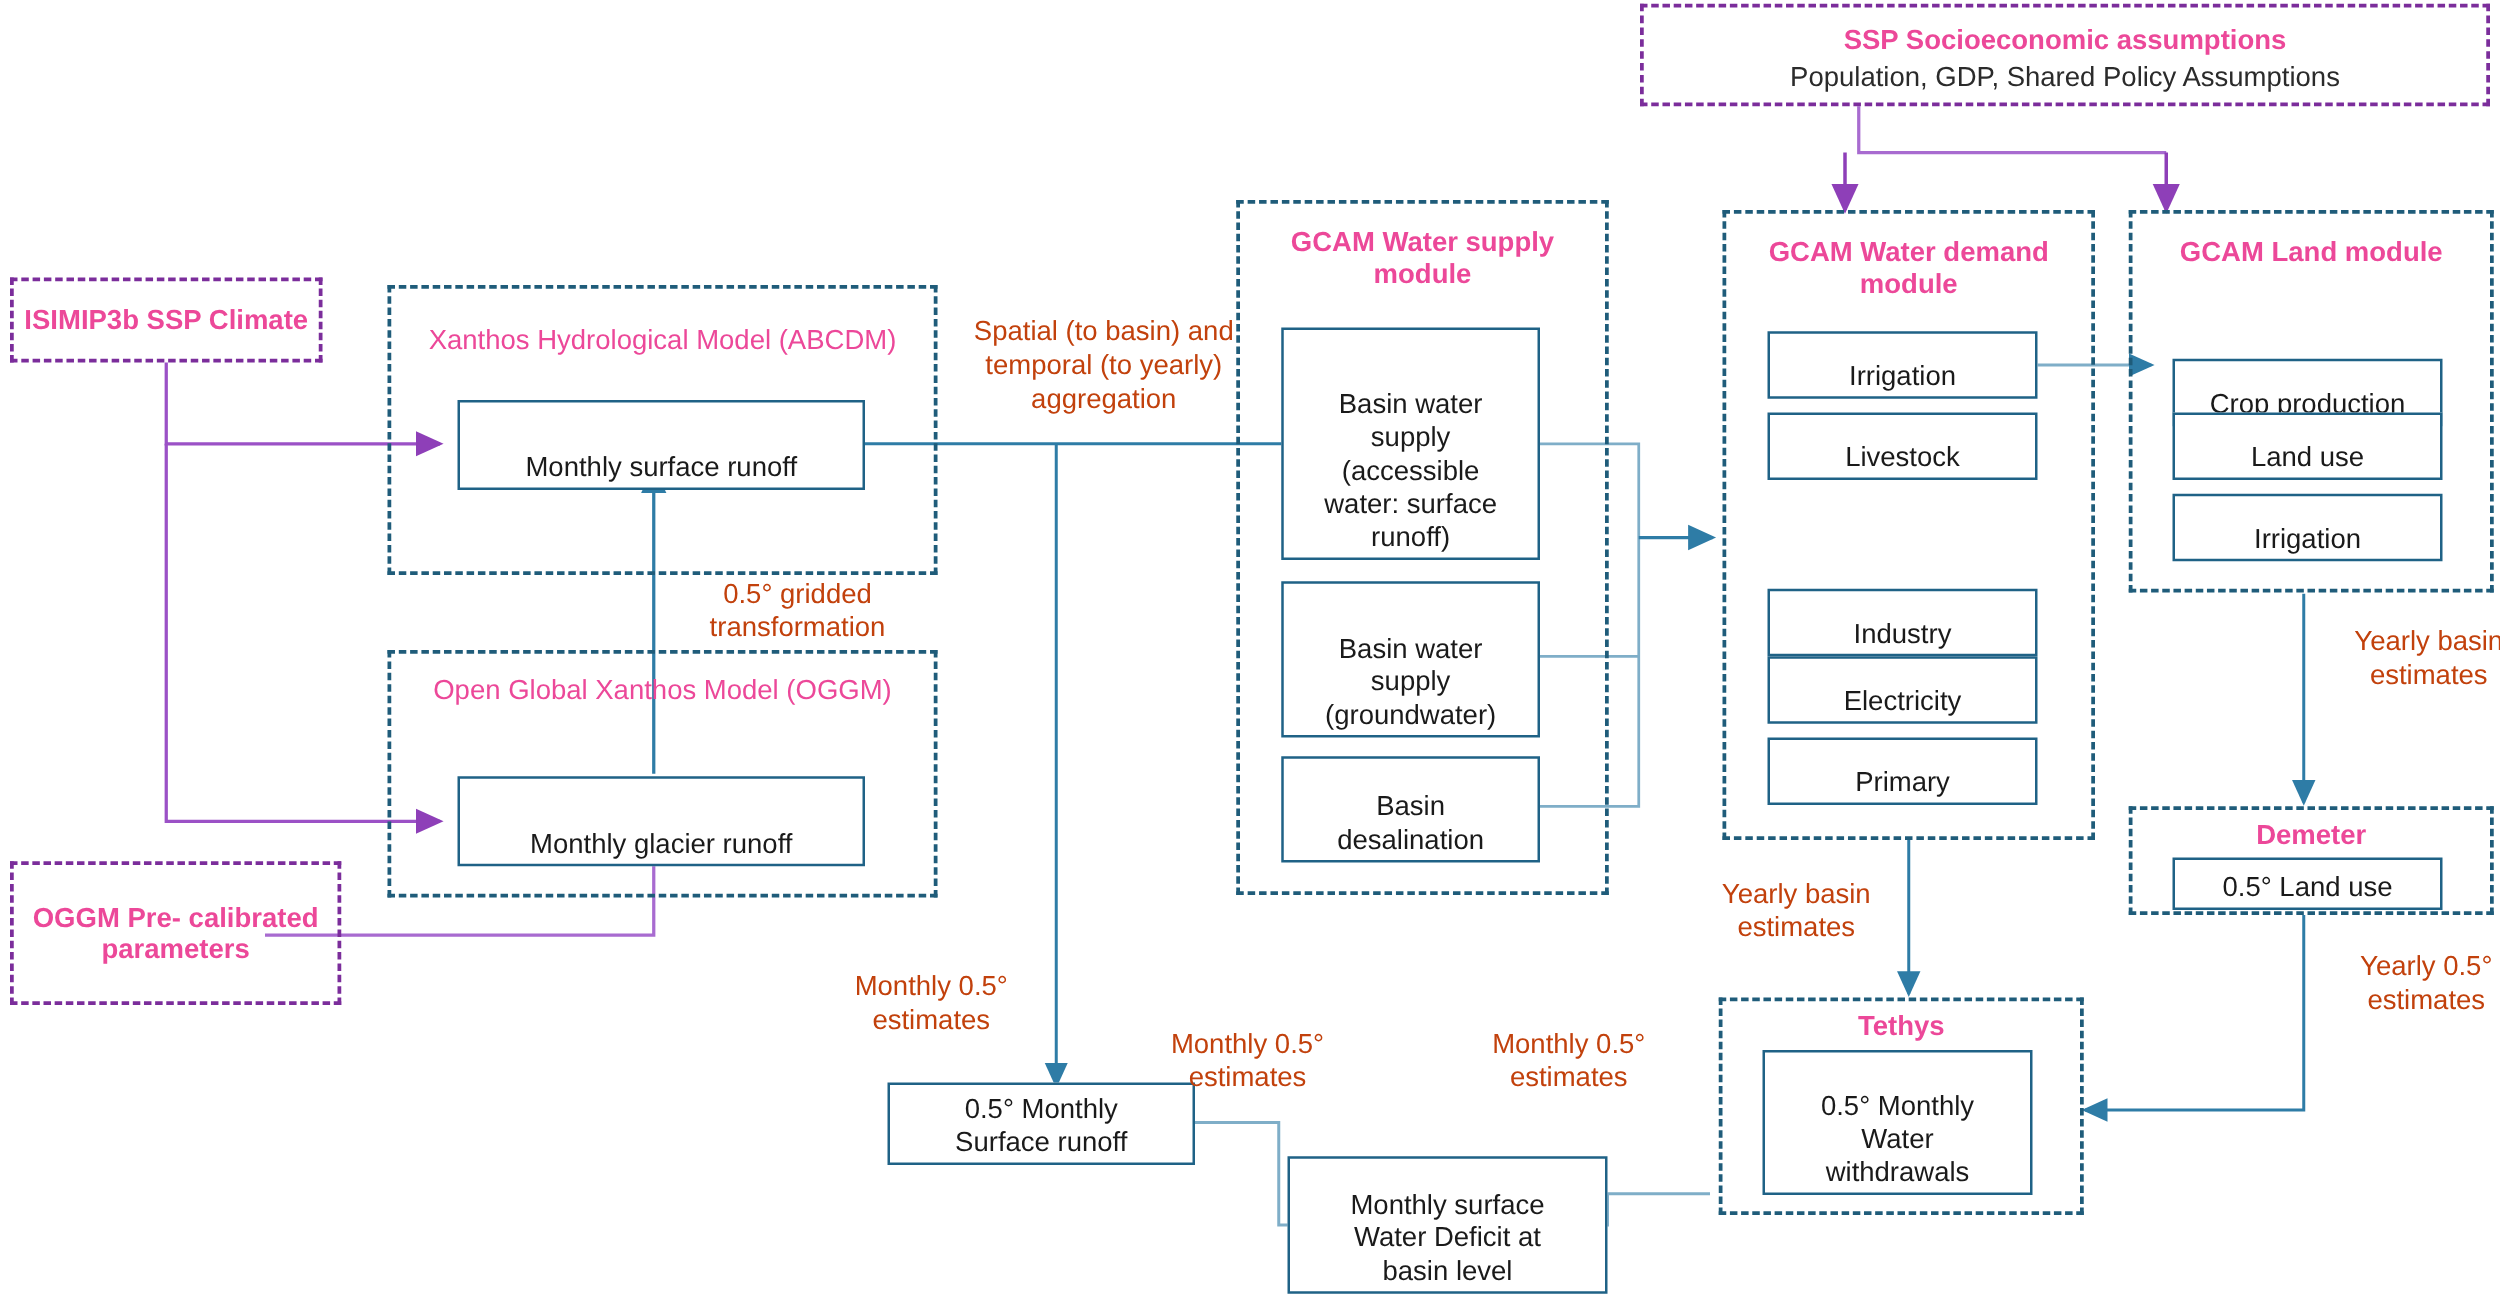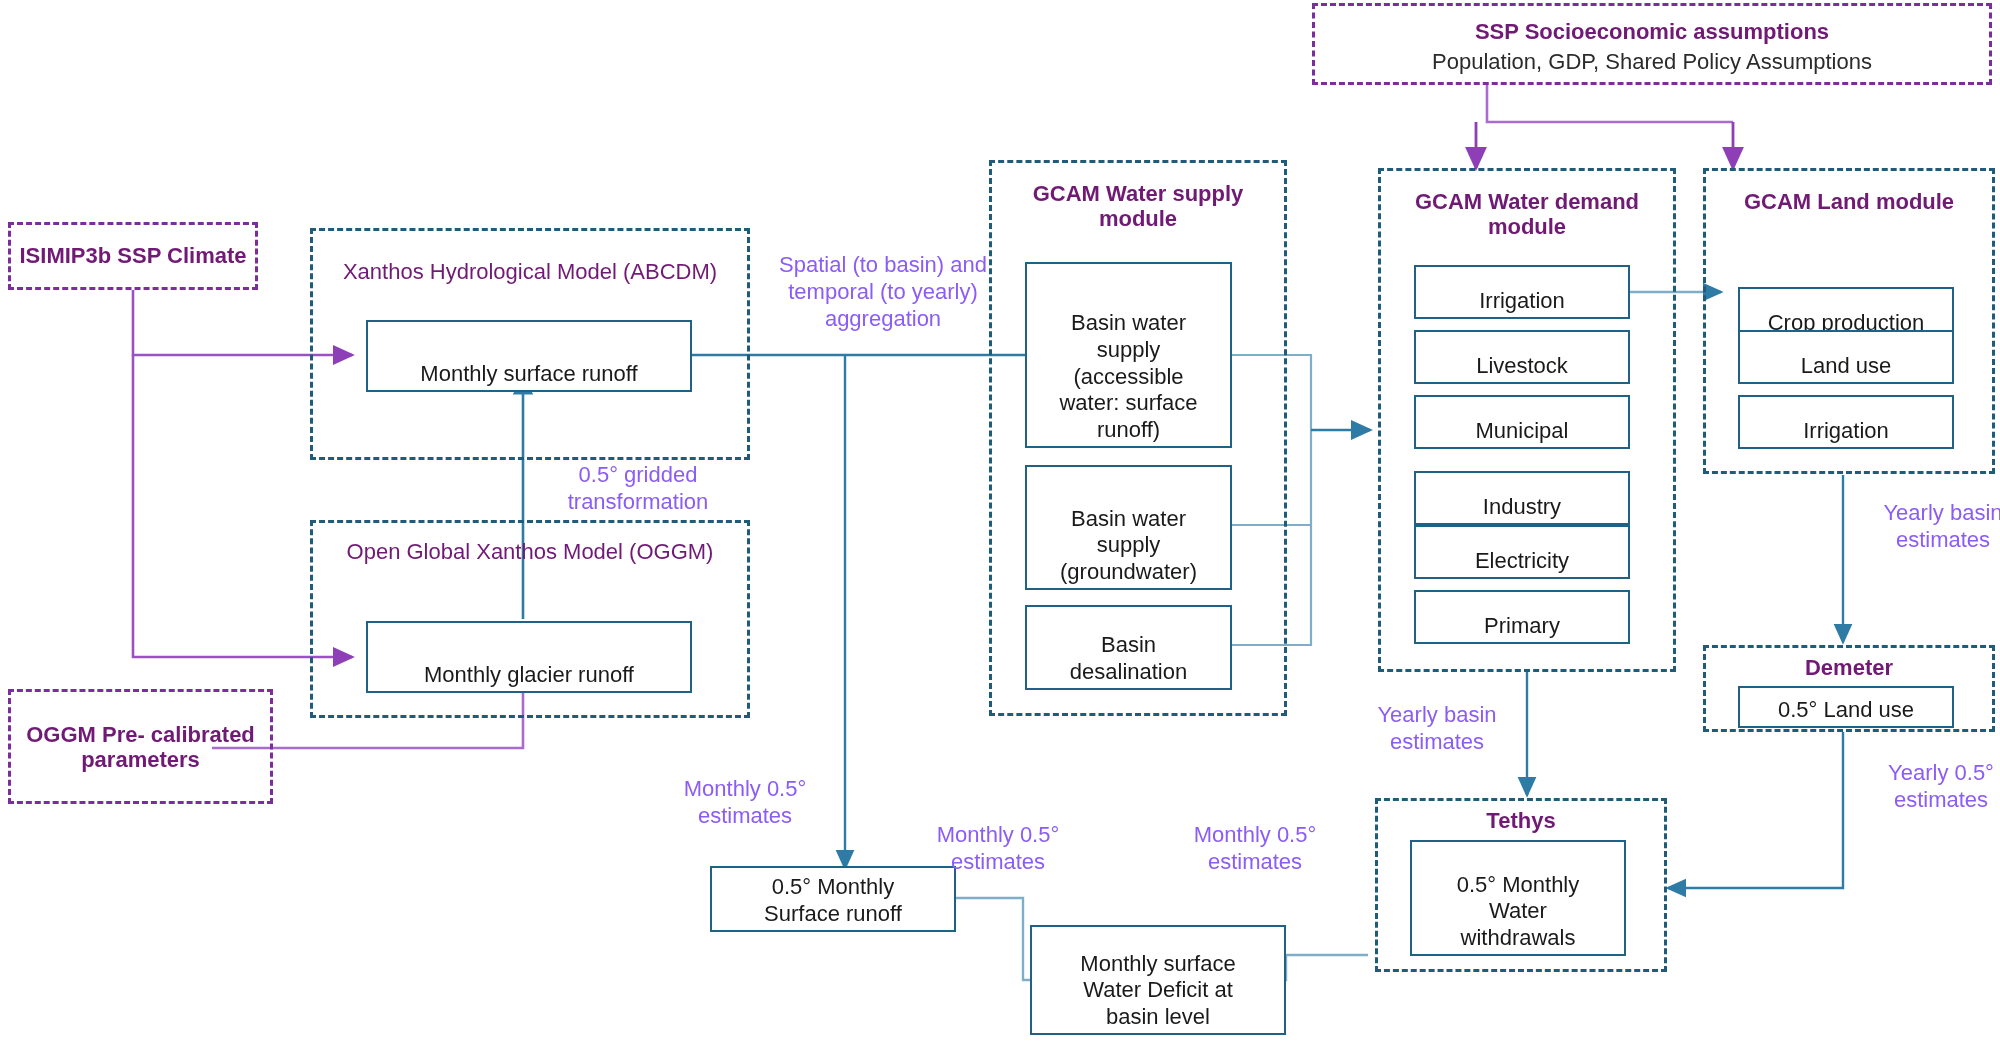--- a/index.html
+++ b/index.html
@@ -9,24 +9,24 @@
   .box{position:absolute;box-sizing:border-box;display:flex;align-items:center;justify-content:center;text-align:center;}
 
   
   .grp{border-style:dashed;border-width:3px;background:transparent;}
   .grp-blue{border-color:#1F5C7A;}
   .grp-purple{border-color:#7B2D9B;}
 
   
   .solid{border:2.5px solid #1F6286;background:#ffffff;align-items:flex-end;}
 
-  .grp-title{position:absolute;left:0;right:0;text-align:center;font-weight:bold;color:#701a75;line-height:1.15;}
+  .grp-title{position:absolute;left:0;right:0;text-align:center;font-weight:bold;color:#ec4899;line-height:1.15;}
   .grp-sub{position:absolute;left:0;right:0;text-align:center;color:#2b2b2b;line-height:1.15;}
 
-  .lbl{position:absolute;text-align:center;color:#8b5cf6;line-height:1.22;white-space:pre-line;}
+  .lbl{position:absolute;text-align:center;color:#c2410c;line-height:1.22;white-space:pre-line;}
   .t17{font-size:22px;}
 
   .boxtext{padding:2px 6px;line-height:1.22;white-space:pre-line;}
 
   svg.wires{position:absolute;left:0;top:0;width:2000px;height:1046px;pointer-events:none;}
 </style>
 </head>
 <body>
 
 <div id="canvas">
@@ -136,23 +136,20 @@
   <div class="box grp grp-blue" style="left:1378px;top:168px;width:298px;height:504px;">
     <div class="grp-title t17" style="top:18px;">GCAM Water demand
 module</div>
   </div>
   <div class="box solid" style="left:1414px;top:265px;width:216px;height:54px;">
     <span class="boxtext t17">Irrigation</span>
   </div>
   <div class="box solid" style="left:1414px;top:330px;width:216px;height:54px;">
     <span class="boxtext t17">Livestock</span>
   </div>
-  <div class="box solid" style="left:1414px;top:395px;width:216px;height:54px;">
-    <span class="boxtext t17">Municipal</span>
-  </div>
   <div class="box solid" style="left:1414px;top:471px;width:216px;height:54px;">
     <span class="boxtext t17">Industry</span>
   </div>
   <div class="box solid" style="left:1414px;top:525px;width:216px;height:54px;">
     <span class="boxtext t17">Electricity</span>
   </div>
   <div class="box solid" style="left:1414px;top:590px;width:216px;height:54px;">
     <span class="boxtext t17">Primary</span>
   </div>
 

